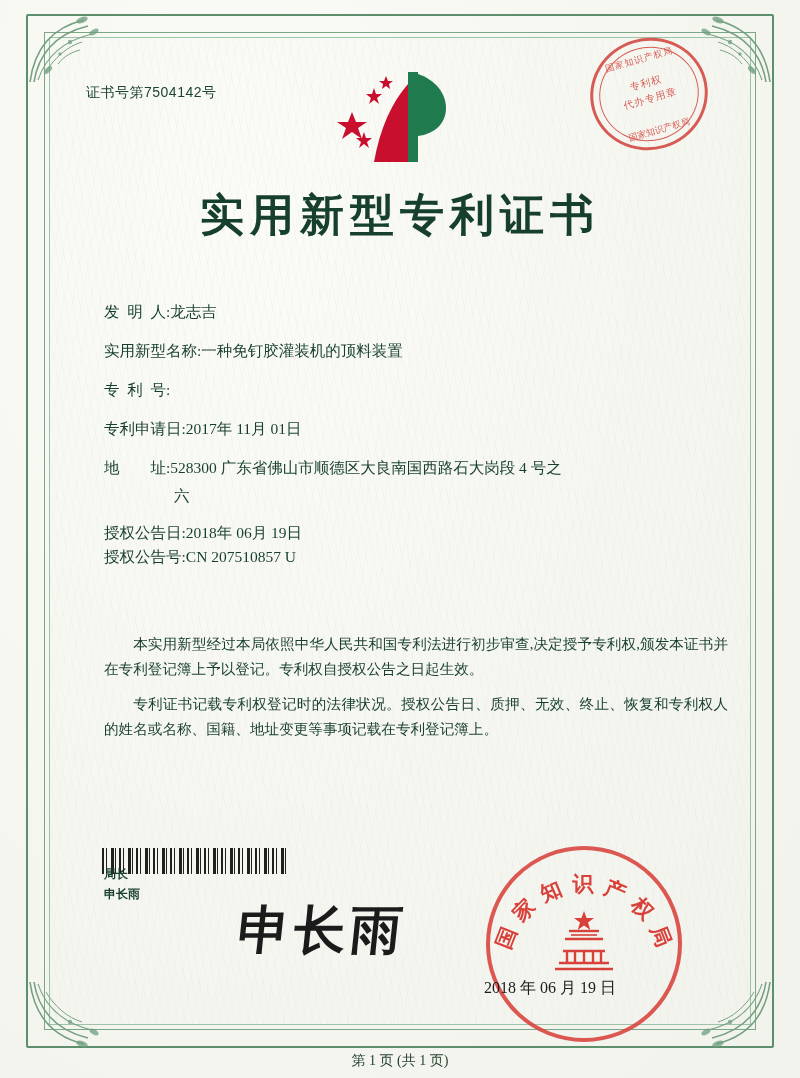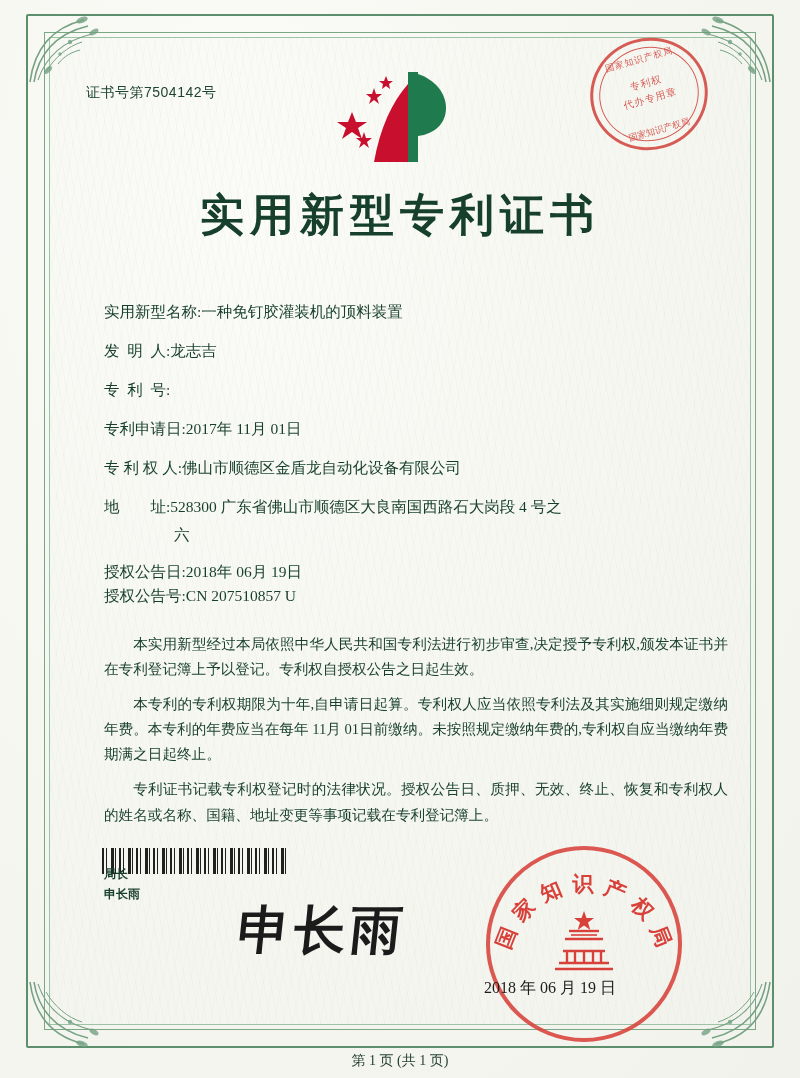--- a/index.html
+++ b/index.html
@@ -400,42 +400,38 @@
     <div class="mid-text">专利权</div>
     <div class="bot-text">代办专用章</div>
     <div class="arc-bottom">国家知识产权局</div>
   </div>
 
   <div class="title">实用新型专利证书</div>
 
   <div class="fields">
 
     <div class="field-row">
+      <div class="field-label">发  明  人:</div>
+      <div class="field-value">龙志吉</div>
+    </div>
+
+    <div class="field-row">
       <div class="field-label">实用新型名称:</div>
       <div class="field-value">一种免钉胶灌装机的顶料装置</div>
-    </div>
-
-    <div class="field-row">
-      <div class="field-label">发  明  人:</div>
-      <div class="field-value">龙志吉</div>
     </div>
 
     <div class="field-row">
       <div class="field-label">专  利  号:</div>
     </div>
 
     <div class="field-row">
       <div class="field-label">专利申请日:</div>
       <div class="field-value">2017年 11月 01日</div>
     </div>
 
-    <div class="field-row">
-      <div class="field-label">专 利 权 人:</div>
-      <div class="field-value">佛山市顺德区金盾龙自动化设备有限公司</div>
-    </div>
 
     <div class="field-row">
       <div class="field-label">地        址:</div>
       <div class="field-value">528300 广东省佛山市顺德区大良南国西路石大岗段 4 号之</div>
     </div>
     <div class="addr-second-line">六</div>
 
     <div class="field-row pub-row">
       <div class="left" style="display:flex;">
         <div class="field-label">授权公告日:</div>
@@ -444,21 +440,20 @@
       <div style="display:flex;align-items:flex-end;">
         <div class="field-label">授权公告号:</div>
         <div class="field-value">CN 207510857 U</div>
       </div>
     </div>
 
   </div>
 
   <div class="paragraphs">
     <p>本实用新型经过本局依照中华人民共和国专利法进行初步审查,决定授予专利权,颁发本证书并在专利登记簿上予以登记。专利权自授权公告之日起生效。</p>
-    <p>本专利的专利权期限为十年,自申请日起算。专利权人应当依照专利法及其实施细则规定缴纳年费。本专利的年费应当在每年 11月 01日前缴纳。未按照规定缴纳年费的,专利权自应当缴纳年费期满之日起终止。</p>
     <p>专利证书记载专利权登记时的法律状况。授权公告日、质押、无效、终止、恢复和专利权人的姓名或名称、国籍、地址变更等事项记载在专利登记簿上。</p>
   </div>
 
   <div class="barcode"></div>
 
   <div class="sig-label">
     <div>局长</div>
     <div>申长雨</div>
   </div>
   <div class="sig-hand">申长雨</div>

